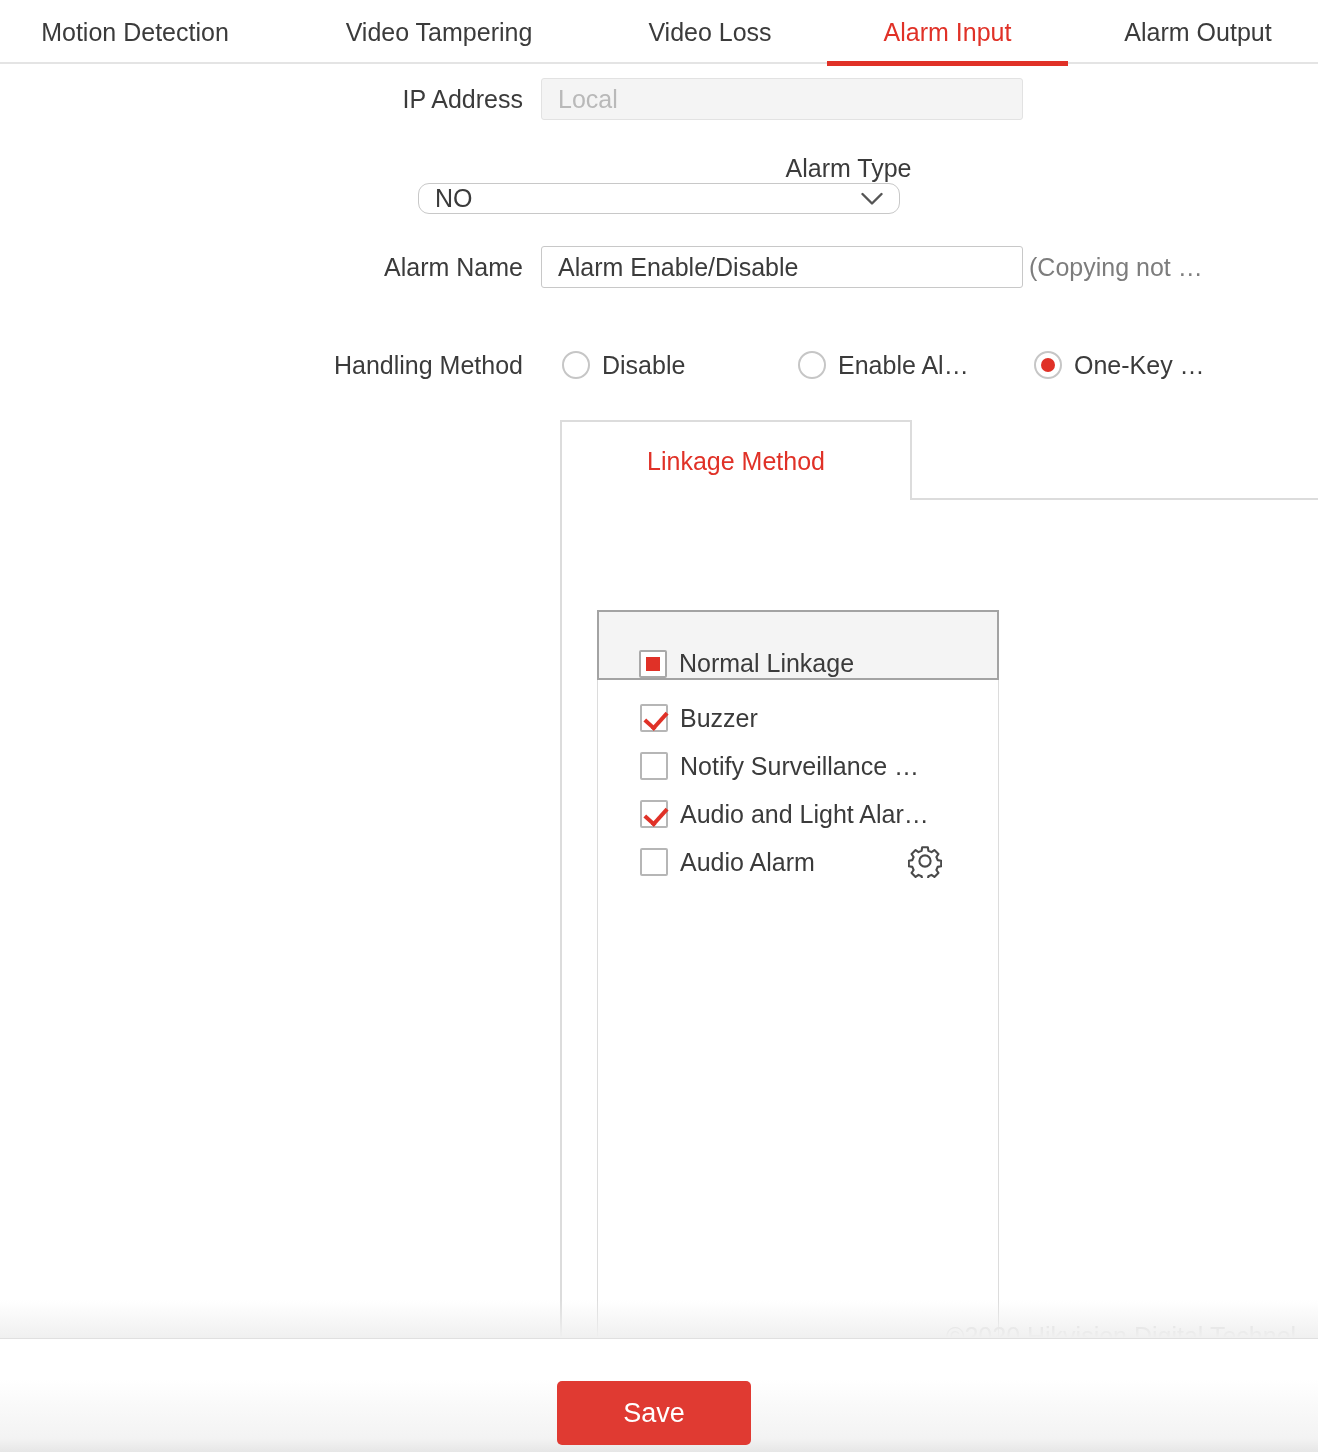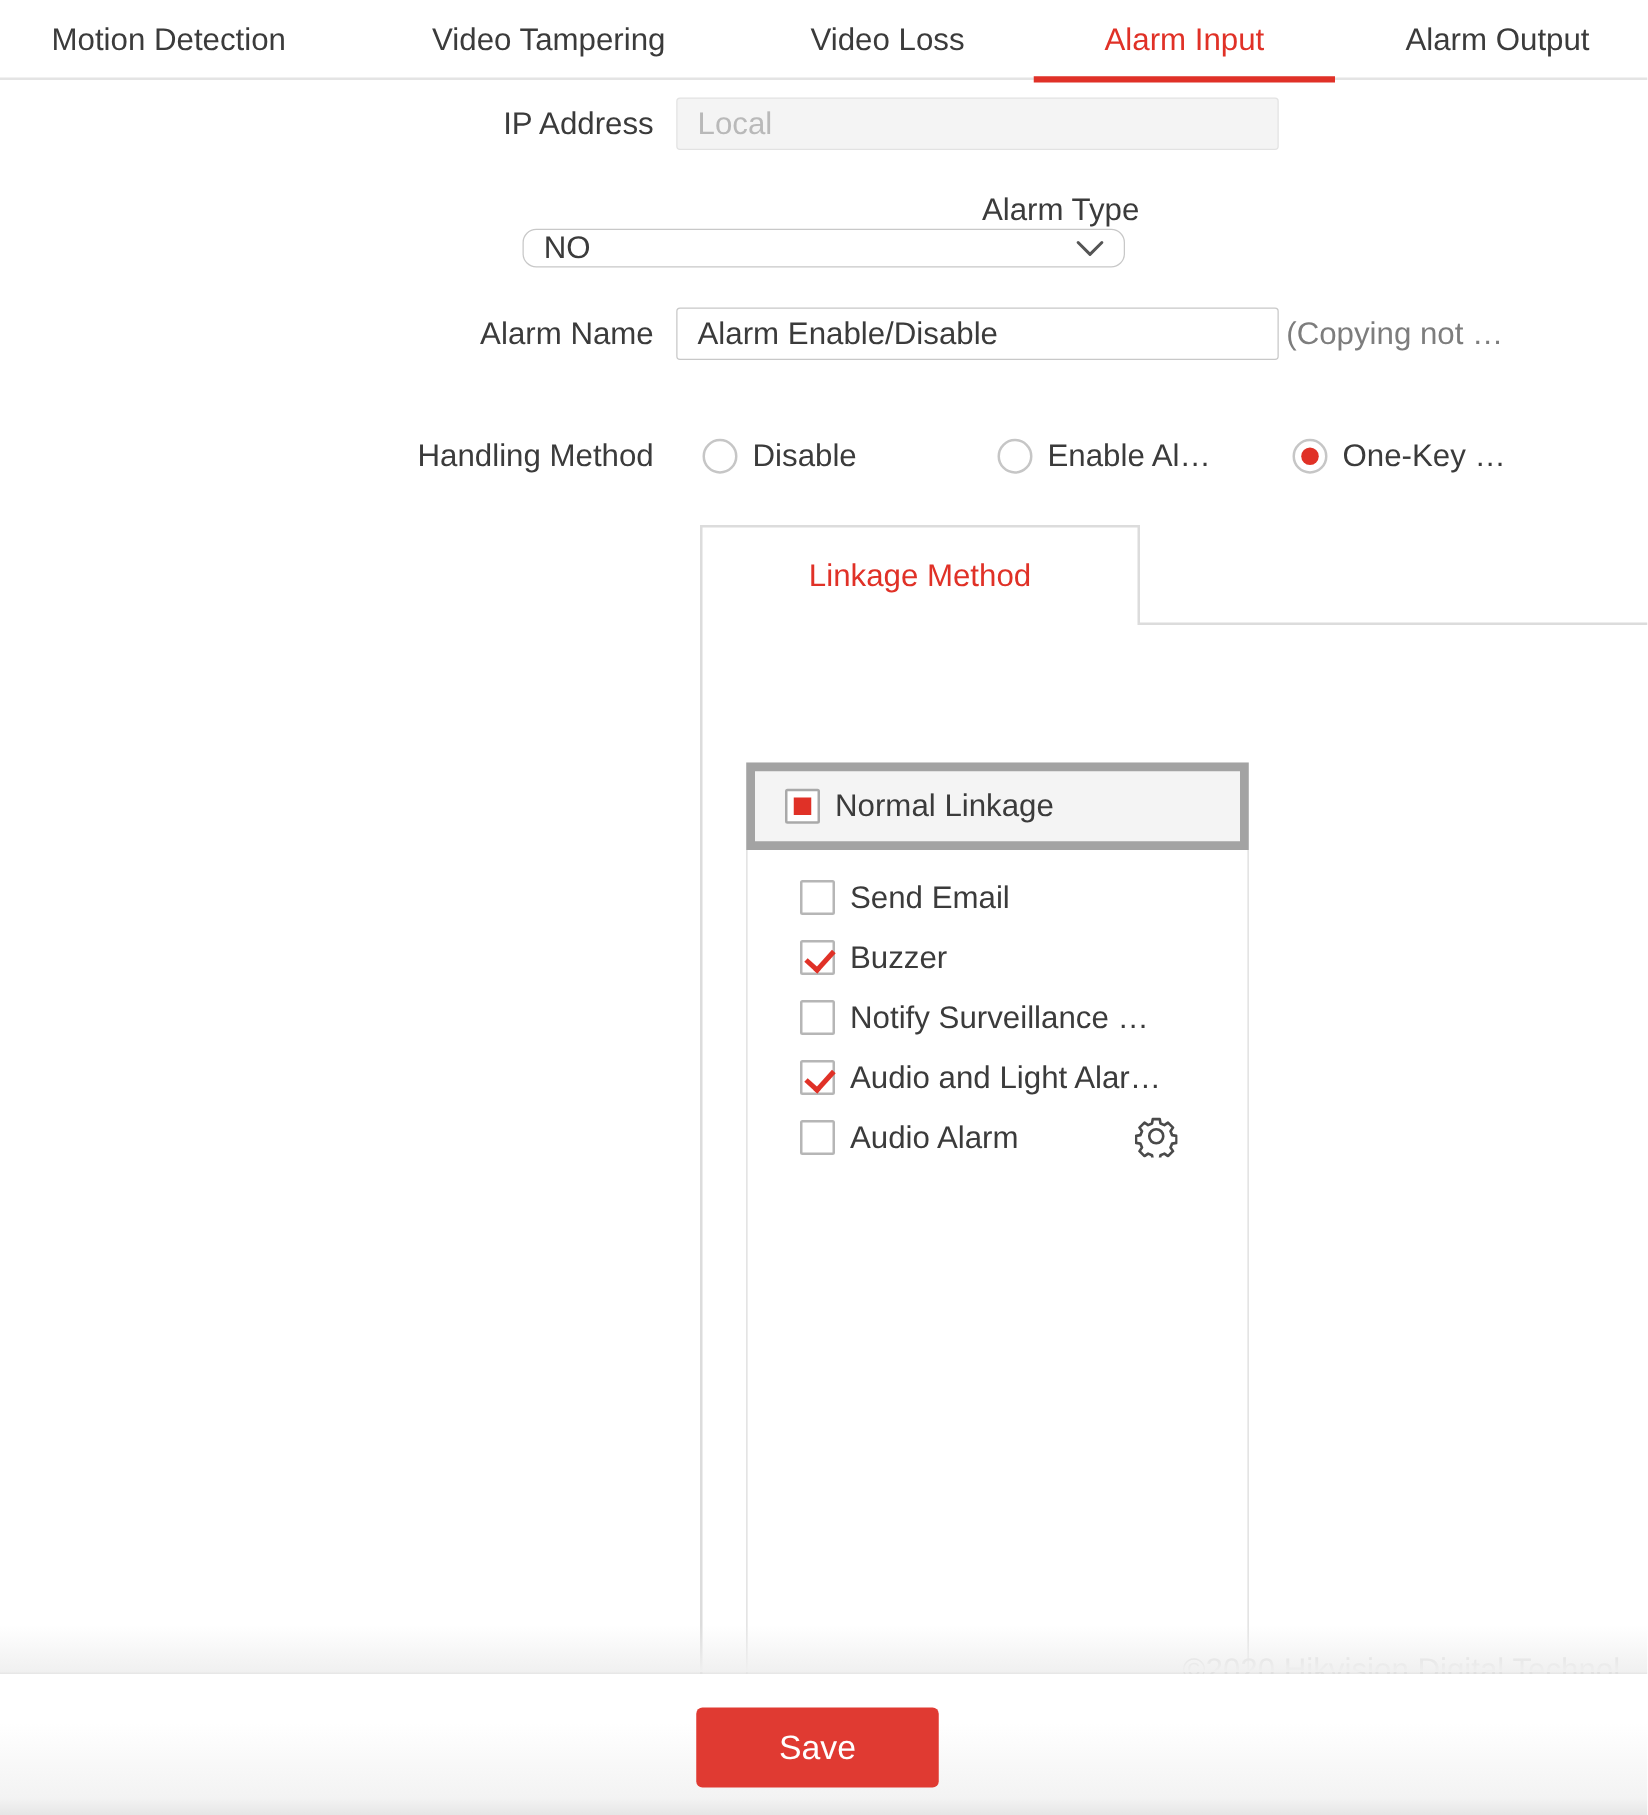--- a/index.html
+++ b/index.html
@@ -175,24 +175,24 @@
   }
   .check-box-wrap {
     position: absolute;
     left: 35px; top: 110px;
     width: 402px;
     background: #fff;
   }
   .check-head {
     height: 70px;
     background: #f4f4f4;
-    border: 7px solid #a3a3a3;
-    display: flex;
-    align-items: center;
-    padding-left: 24px;
+    border: 2px solid #a3a3a3;
+    display: flex;
+    align-items: flex-end;
+    padding-left: 40px;
     font-size: 25px;
     color: #3b3b3b;
     cursor: pointer;
   }
   .check-list {
     border: 1px solid #dcdcdc;
     border-top: none;
     height: 770px;
     padding: 14px 0 0 42px;
     background: #fff;
@@ -261,21 +261,21 @@
   }
   .bottombar {
     position: absolute;
     left: 0; top: 1338px;
     width: 1318px; height: 114px;
     background: linear-gradient(to bottom, #ffffff 0%, #ffffff 35%, #f3f3f3 88%, #e6e6e6 100%);
     border-top: 1px solid #e0e0e0;
   }
   .save-btn {
     position: absolute;
-    left: 557px; top: 27px;
+    left: 557px; top: 42px;
     width: 194px; height: 64px;
     background: #e03a32;
     border: none;
     border-radius: 5px;
     color: #fff;
     font-size: 27px;
     font-family: "Liberation Sans", sans-serif;
     cursor: pointer;
   }
 </style>
@@ -359,24 +359,20 @@
     <div class="panel-body">
       <div class="check-box-wrap">
 
         <div class="check-head">
           <span class="cb indeterminate"></span>
           <span>Normal Linkage</span>
         </div>
 
         <div class="check-list">
 
-          <div class="check-row">
-            <span class="cb"></span>
-            <span>Send Email</span>
-          </div>
 
           <div class="check-row">
             <span class="cb checked"></span>
             <span>Buzzer</span>
           </div>
 
           <div class="check-row">
             <span class="cb"></span>
             <span>Notify Surveillance …</span>
           </div>

